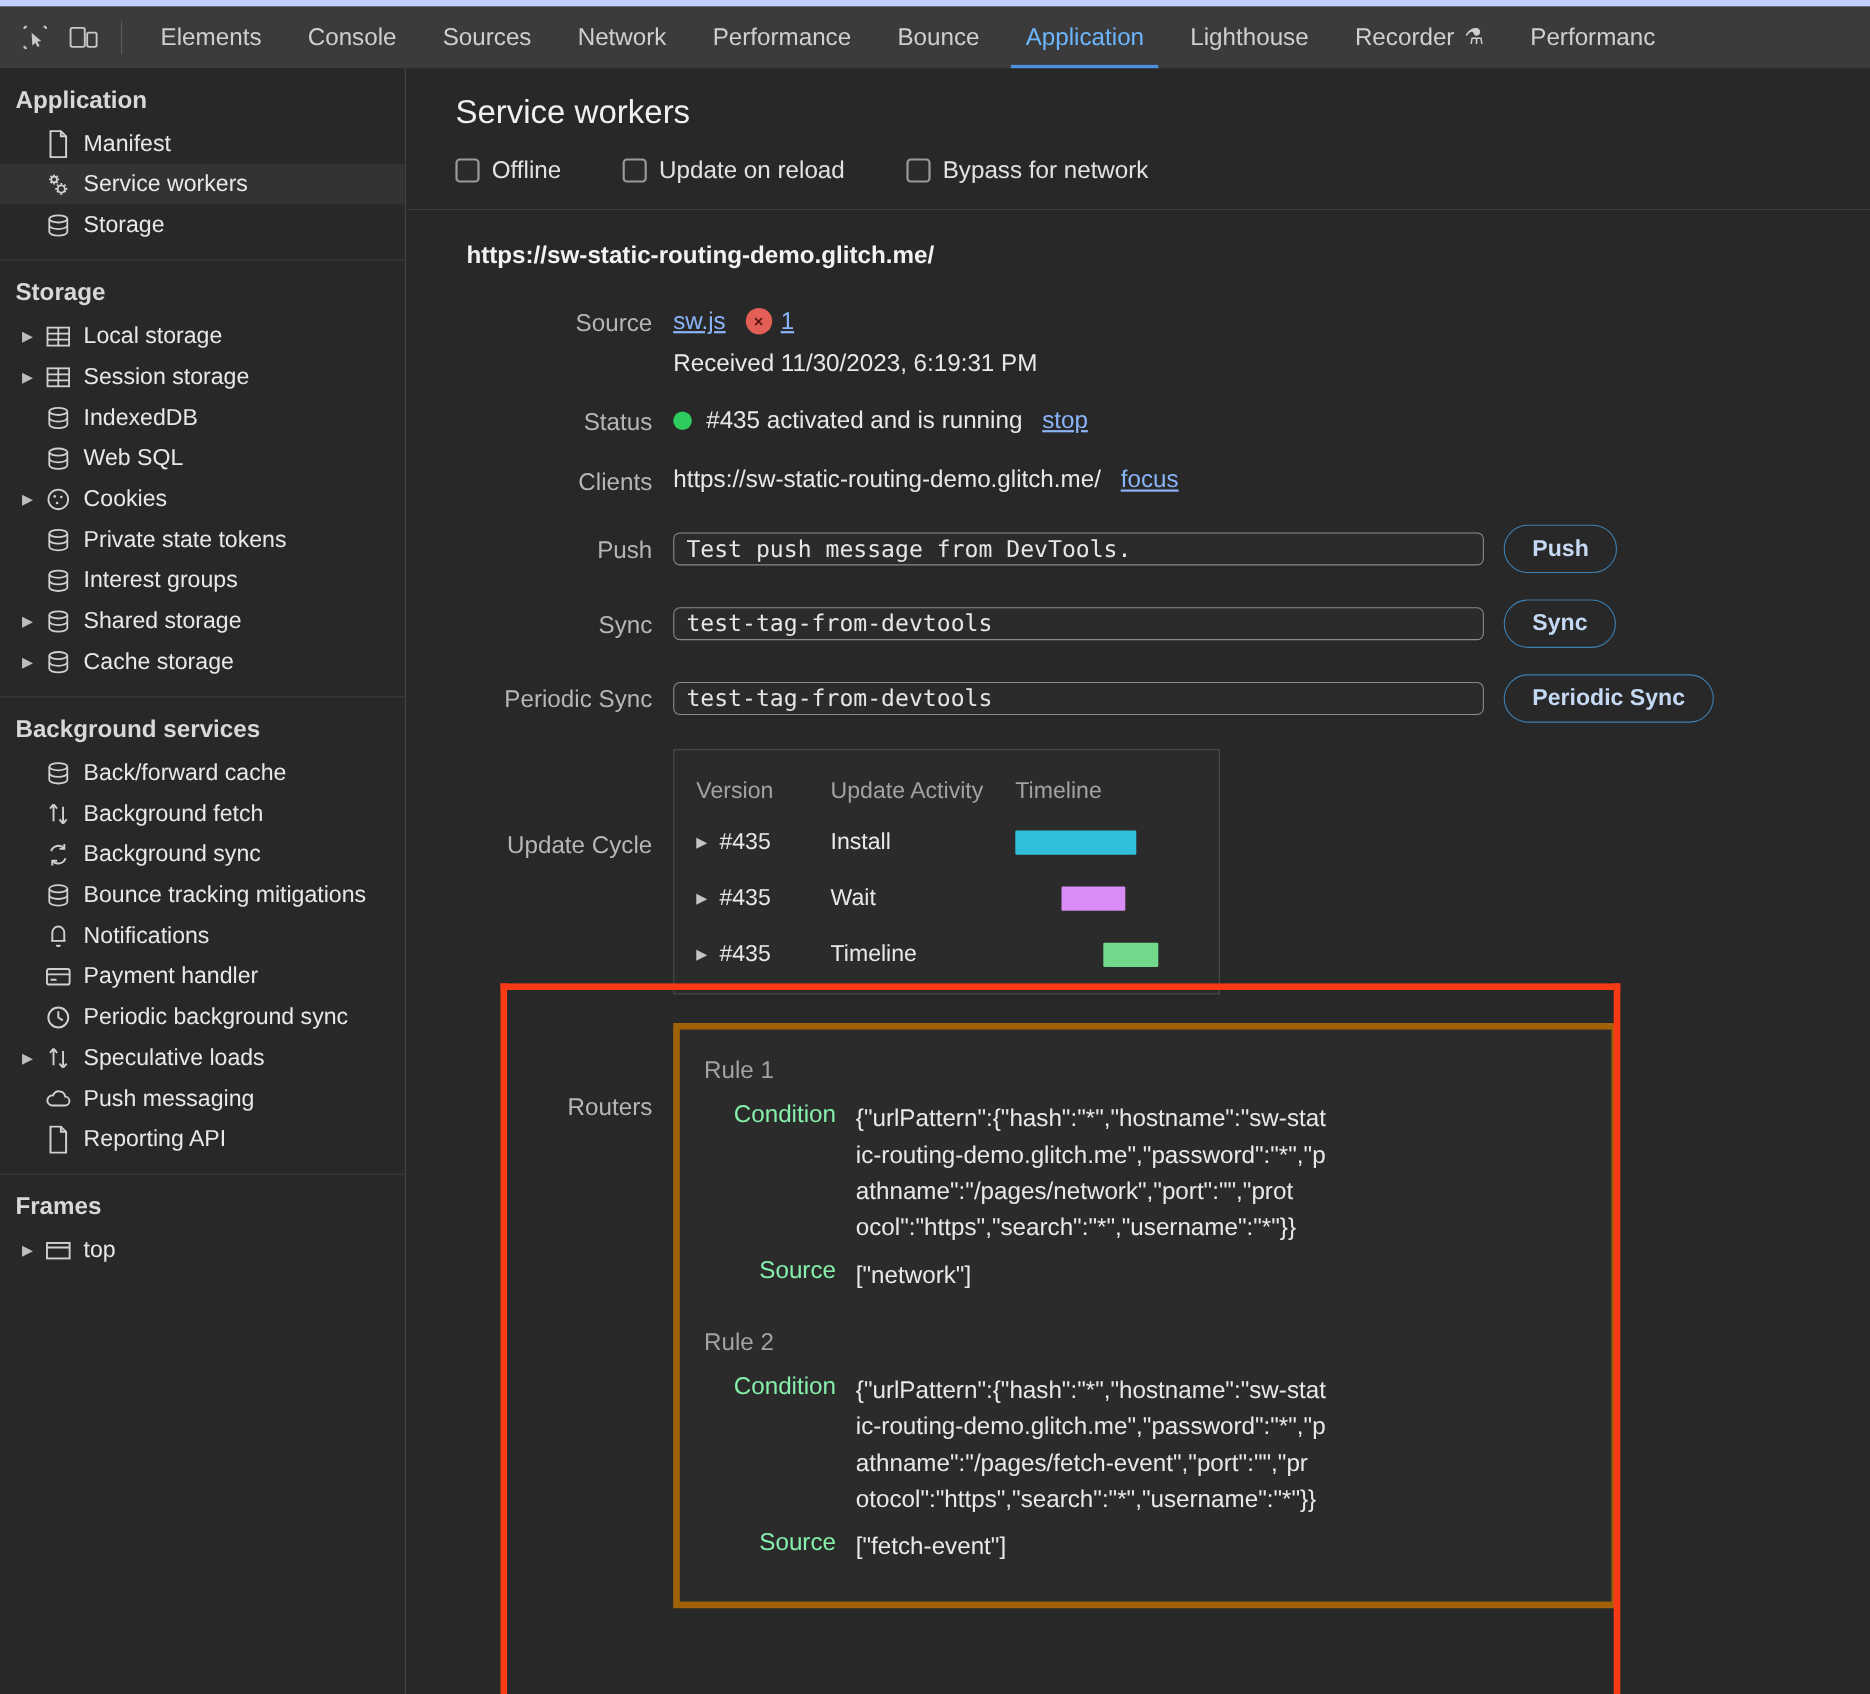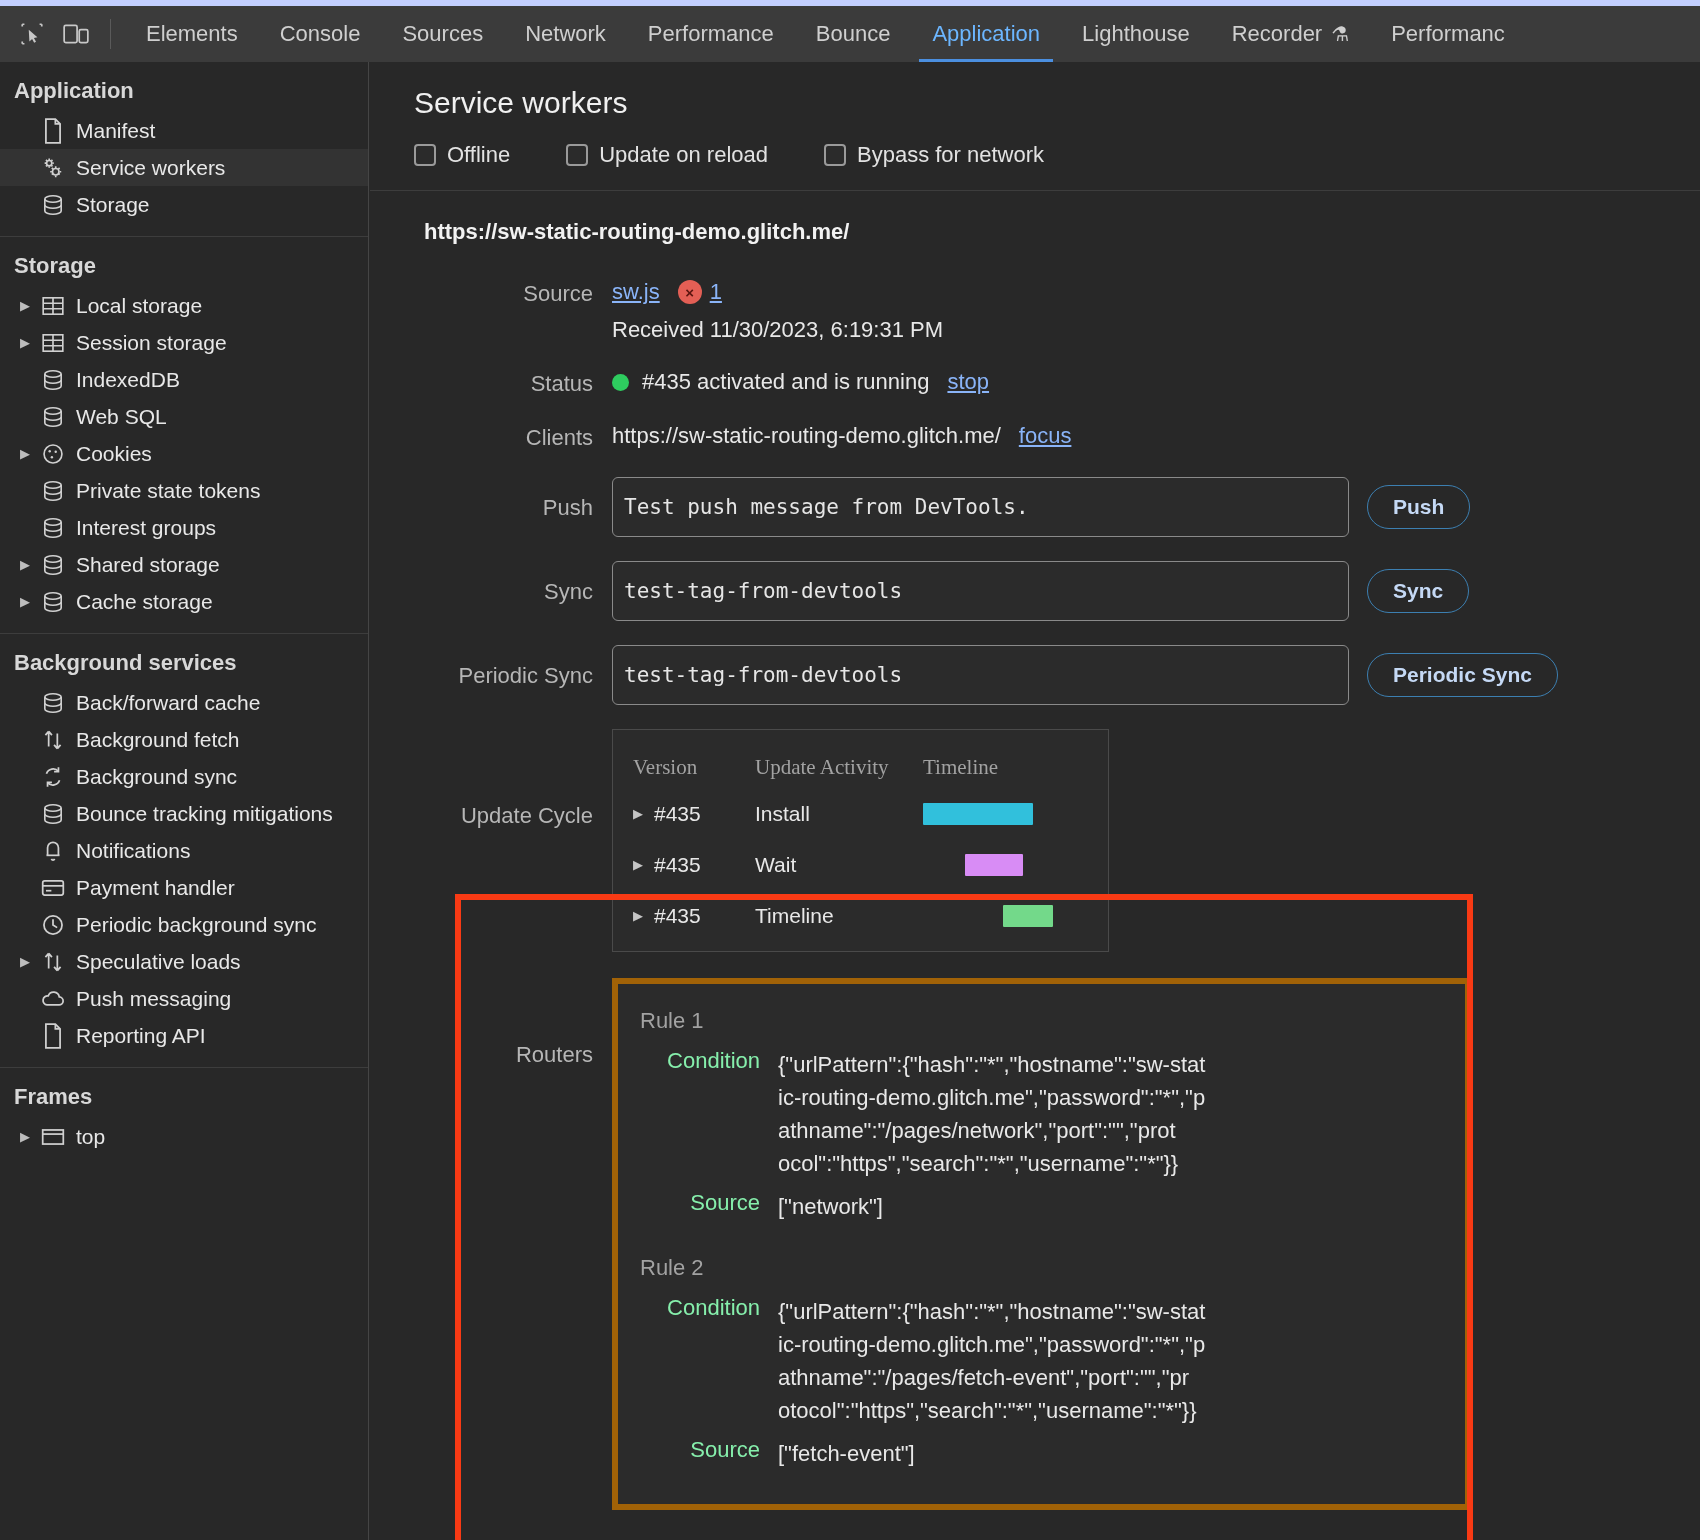--- a/index.html
+++ b/index.html
@@ -114,42 +114,42 @@
   .sub-line { color: #e8e8e8; font-size: 22px; margin-top: 12px; }
   .dot-green {
     width: 17px; height: 17px; border-radius: 50%; background: #2ecc5f;
     margin-right: 13px; flex: none;
   }
   .gap-l { margin-left: 18px; }
 
   
   .inp-row { display: flex; align-items: center; margin-bottom: 24px; }
   .inp {
-    height: 60px; background: #2b2b2b; border: 1px solid #8a8a8a;
+    height: 30px; background: #2b2b2b; border: 1px solid #8a8a8a;
     border-radius: 6px; color: #e6e6e6; font-size: 21px;
     font-family: "DejaVu Sans Mono", monospace;
     display: flex; align-items: center; padding: 0 11px;
     width: 737px; flex: none; white-space: nowrap; overflow: hidden;
   }
   .pillbtn {
     height: 44px; border: 1px solid #3c7fb1; border-radius: 22px;
     background: transparent; color: #c5d9f5; font-size: 21px; font-weight: bold;
     display: flex; align-items: center; justify-content: center;
     padding: 0 25px; margin-left: 18px; flex: none; white-space: nowrap;
   }
 
   
   .cycle-box {
     width: 497px; border: 1px solid #4a4a4a; background: #2b2b2b;
     padding: 16px 0 10px 0;
   }
   .cyc-head, .cyc-row {
     display: flex; align-items: center; height: 51px; padding-left: 20px;
   }
-  .cyc-head { height: 42px; font-family: Liberation Serif, serif; }
+  .cyc-head { height: 42px; }
   .cyc-c1 { width: 122px; flex: none; display: flex; align-items: center; }
   .cyc-c2 { width: 168px; flex: none; }
   .cyc-c3 { flex: 1; }
   .cyc-head .cyc-c1, .cyc-head .cyc-c2, .cyc-head .cyc-c3 {
     color: #a2a2a2; font-size: 21px;
   }
   .cyc-row .cyc-c1, .cyc-row .cyc-c2 { color: #e8e8e8; font-size: 21px; }
   .tri { color: #c5c5c5; font-size: 13px; margin-right: 11px; }
   .bar { height: 22px; border-radius: 1px; }
 

